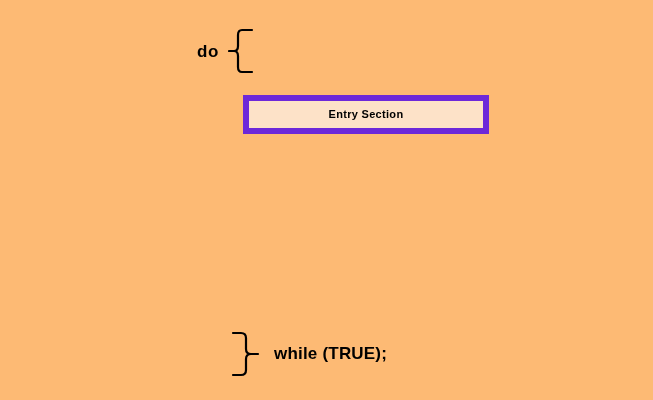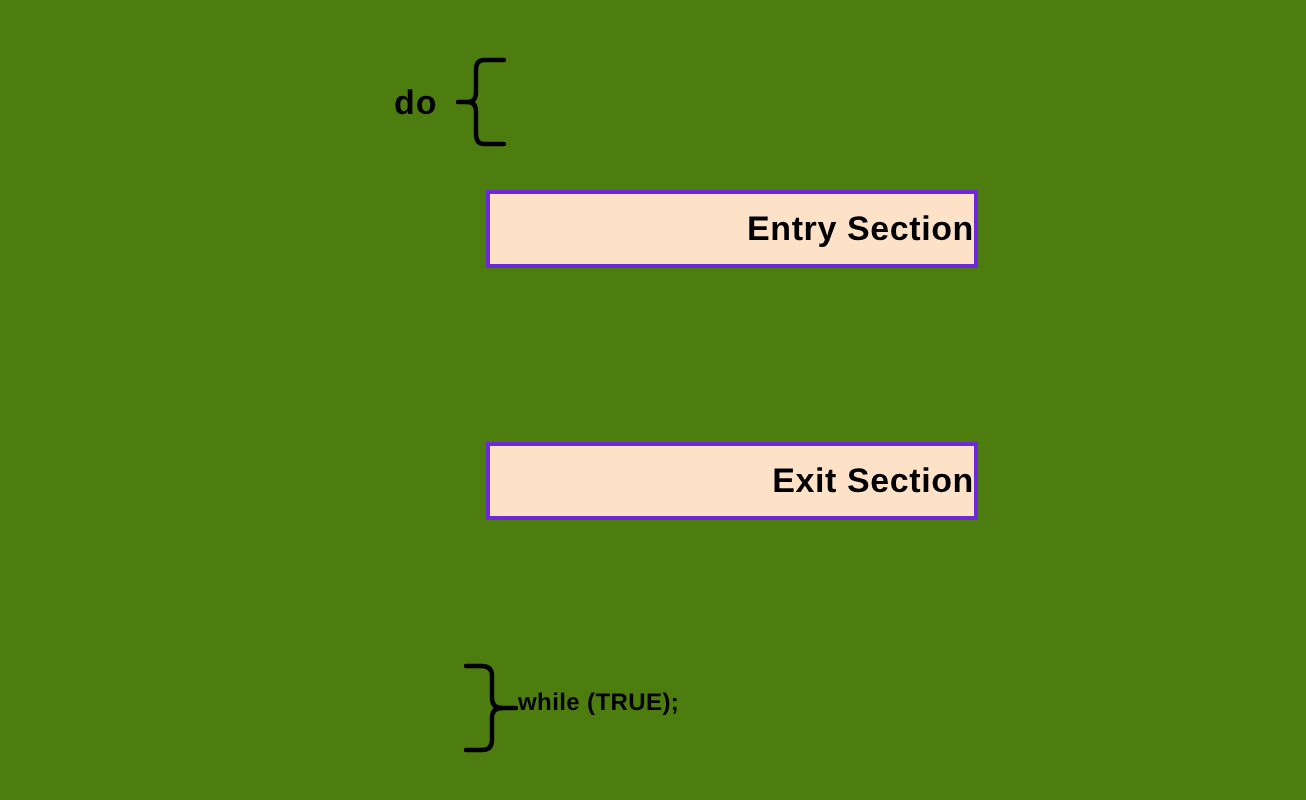--- a/index.html
+++ b/index.html
@@ -7,43 +7,43 @@
     padding: 0;
     background: #ffffff;
   }
   body {
     font-family: "Liberation Sans", sans-serif;
   }
   #canvas {
     position: relative;
     width: 653px;
     height: 400px;
-    background: #4d7c0f;
+    background: #fdba74;
     overflow: hidden;
   }
 
   
   .kw {
     position: absolute;
     font-family: "Liberation Sans", sans-serif;
     font-weight: bold;
     color: #000000;
     white-space: nowrap;
     line-height: 1;
   }
   #do-label {
     left: 197px;
     top: 43px;
     font-size: 17px;
     letter-spacing: 0.5px;
   }
   #while-label {
-    left: 259px;
+    left: 274px;
     top: 345px;
-    font-size: 12px;
+    font-size: 17px;
     letter-spacing: 0.2px;
   }
 
   
   .brace {
     position: absolute;
   }
   #do-brace {
     left: 228px;
     top: 28px;
@@ -64,25 +64,24 @@
     box-sizing: border-box;
     display: flex;
     align-items: center;
     justify-content: center;
     font-family: "Liberation Sans", sans-serif;
     font-weight: bold;
     line-height: 1;
   }
   .box-plain {
     background: #fde2c8;
-    border: 2px solid #6d28d9;
+    border: 6px solid #6d28d9;
     color: #000000;
-    font-size: 17px;
+    font-size: 11px;
     letter-spacing: 0.3px;
-    justify-content: flex-end;
   }
   #entry-section {
     left: 243px;
     top: 95px;
     width: 246px;
     height: 39px;
   }
   #exit-section {
     left: 243px;
     top: 221px;
@@ -122,23 +121,20 @@
       <path d="M 24 2 L 14 2 Q 10 2 10 7 L 10 18 Q 10 23 6 23 Q 10 23 10 28 L 10 39 Q 10 44 14 44 L 24 44" fill="none" stroke="#000000" stroke-width="2.2" stroke-linecap="round" stroke-linejoin="round"></path>
       <path d="M 6 23 L 1 23" fill="none" stroke="#000000" stroke-width="2.2" stroke-linecap="round"></path>
     </svg>
   </div>
 
   <div class="section-box box-plain" id="entry-section">
     <span>Entry Section</span>
   </div>
 
 
-  <div class="section-box box-plain" id="exit-section">
-    <span>Exit Section</span>
-  </div>
 
 
   <div class="brace" id="while-brace">
     <svg width="30" height="48" viewBox="0 0 30 48" xmlns="http://www.w3.org/2000/svg">
       <path d="M 3 3 L 11 3 Q 16 3 16 8 L 16 19 Q 16 24 21 24 Q 16 24 16 29 L 16 40 Q 16 45 11 45 L 3 45" fill="none" stroke="#000000" stroke-width="2.2" stroke-linecap="round" stroke-linejoin="round"></path>
       <path d="M 21 24 L 28 24" fill="none" stroke="#000000" stroke-width="2.2" stroke-linecap="round"></path>
     </svg>
   </div>
 
   <div class="kw" id="while-label">while (TRUE);</div>

